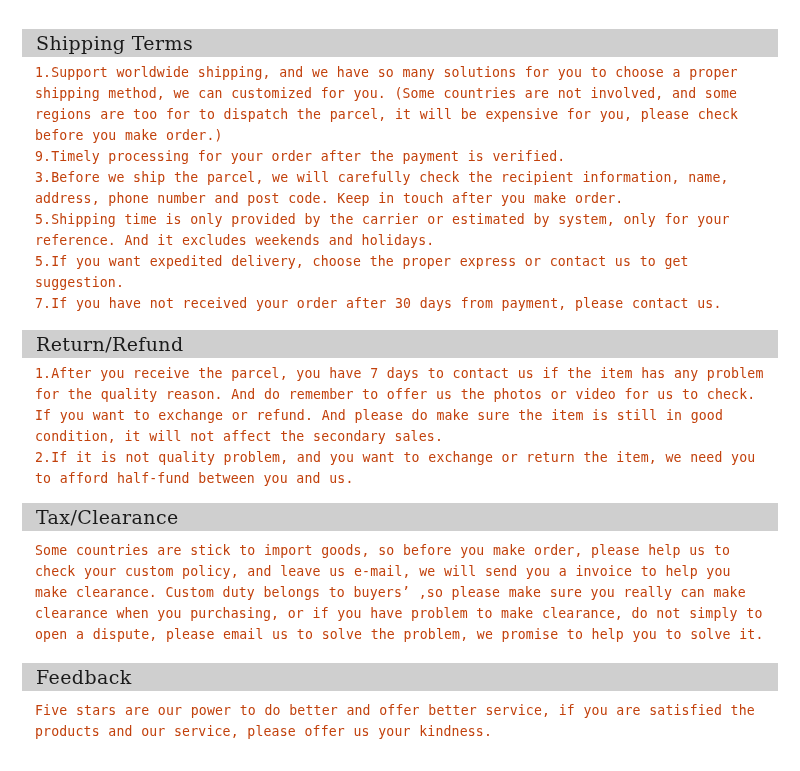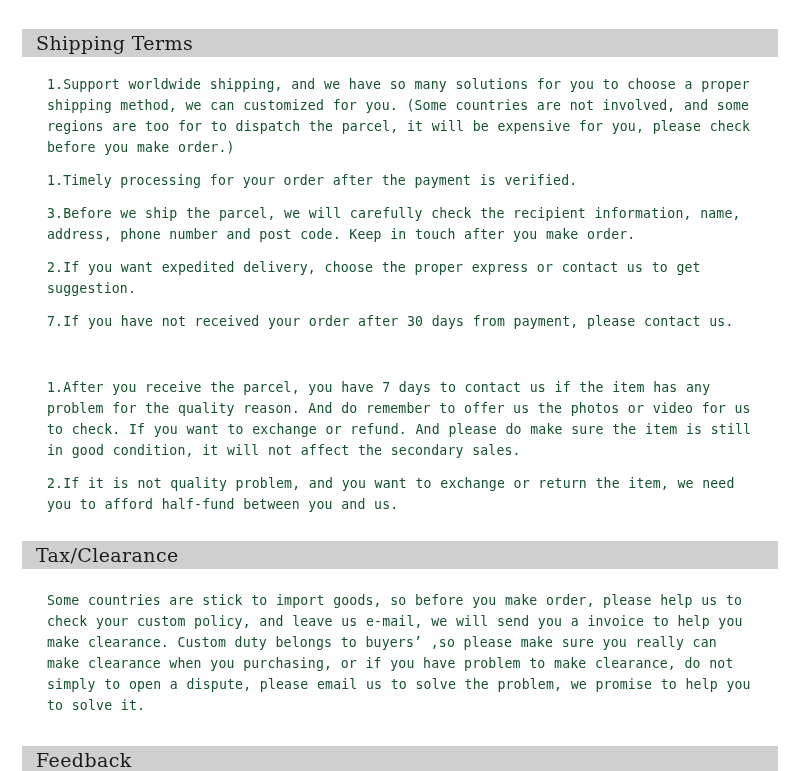--- a/index.html
+++ b/index.html
@@ -39,25 +39,25 @@
     letter-spacing: 0.4px;
     white-space: nowrap;
     overflow: hidden;
   }
   .section-body {
     margin: 0;
     padding: 5px 34px 0 35px;
     box-sizing: border-box;
   }
   .para {
-    margin: 12px;
+    margin: 0;
     font-family: "DejaVu Sans Mono", "Liberation Mono", monospace;
     font-size: 13.2px;
     line-height: 21px;
-    color: #14532d;
+    color: #c2410c;
     letter-spacing: 0.15px;
     text-align: left;
     white-space: pre-wrap;
     word-spacing: 0.5px;
   }
   .gap-shipping { height: 29px; }
   .gap-after-shipping { height: 16px; }
   .gap-after-return { height: 14px; }
   .gap-after-tax { height: 18px; }
   .body-gap-small { height: 4px; }
@@ -66,30 +66,32 @@
 <body>
 
 <div class="page">
 
   <div class="gap-shipping"></div>
 
   <div class="section">
     <div class="section-heading">Shipping Terms</div>
     <div class="section-body">
       <p class="para">1.Support worldwide shipping, and we have so many solutions for you to choose a proper shipping method, we can customized for you. (Some countries are not involved, and some regions are too for to dispatch the parcel, it will be expensive for you, please check before you make order.)</p>
-      <p class="para">1.Timely processing for your order after the payment is verified.</p>
+      <p class="para">9.Timely processing for your order after the payment is verified.</p>
       <p class="para">3.Before we ship the parcel, we will carefully check the recipient information, name, address, phone number and post code. Keep in touch after you make order.</p>
-      <p class="para">2.If you want expedited delivery, choose the proper express or contact us to get suggestion.</p>
+      <p class="para">5.Shipping time is only provided by the carrier or estimated by system, only for your reference. And it excludes weekends and holidays.</p>
+      <p class="para">5.If you want expedited delivery, choose the proper express or contact us to get suggestion.</p>
       <p class="para">7.If you have not received your order after 30 days from payment, please contact us.</p>
     </div>
   </div>
 
   <div class="gap-after-shipping"></div>
 
   <div class="section">
+    <div class="section-heading">Return/Refund</div>
     <div class="section-body">
       <p class="para">1.After you receive the parcel, you have 7 days to contact us if the item has any problem for the quality reason. And do remember to offer us the photos or video for us to check. If you want to exchange or refund. And please do make sure the item is still in good condition, it will not affect the secondary sales.</p>
       <p class="para">2.If it is not quality problem, and you want to exchange or return the item, we need you to afford half-fund between you and us.</p>
     </div>
   </div>
 
   <div class="gap-after-return"></div>
 
   <div class="section">
     <div class="section-heading">Tax/Clearance</div>

